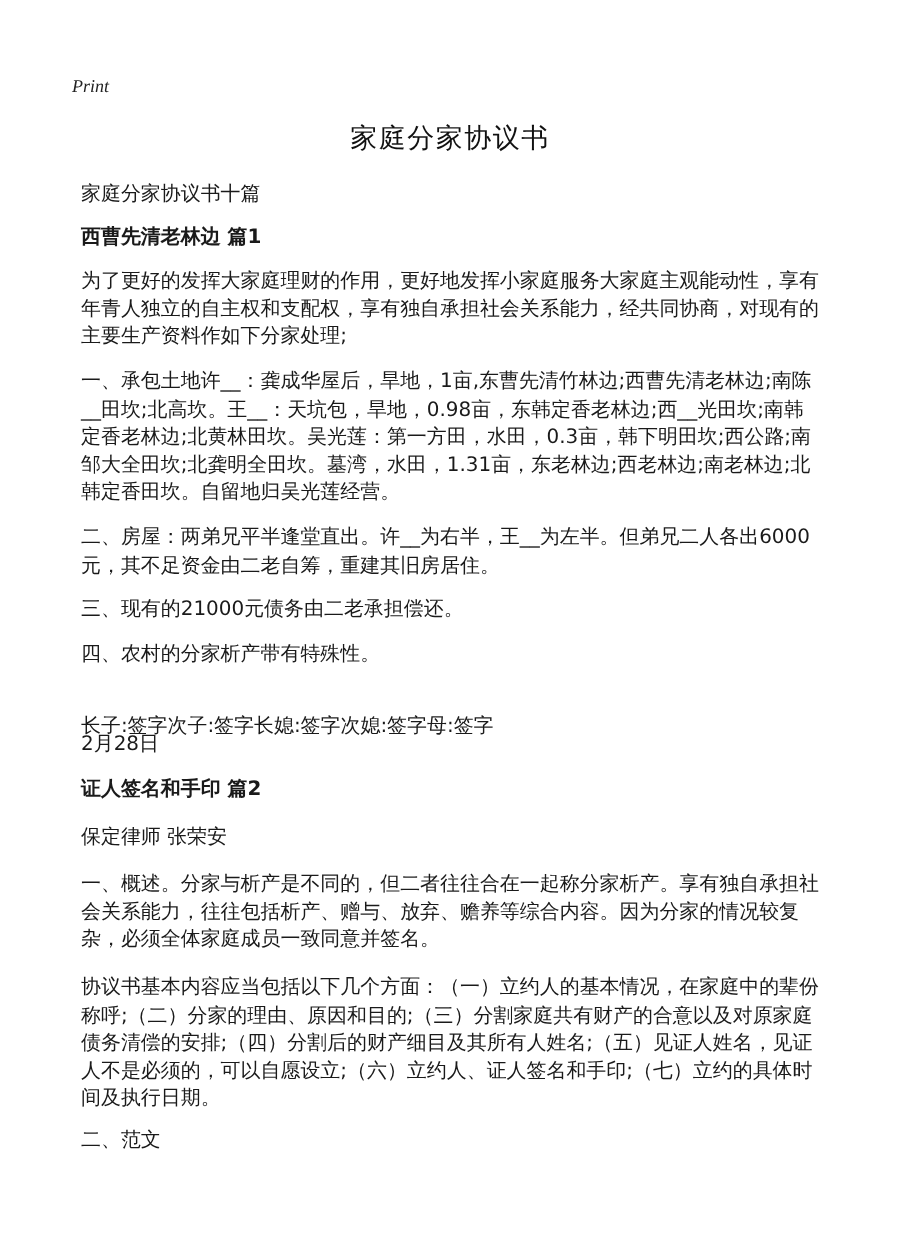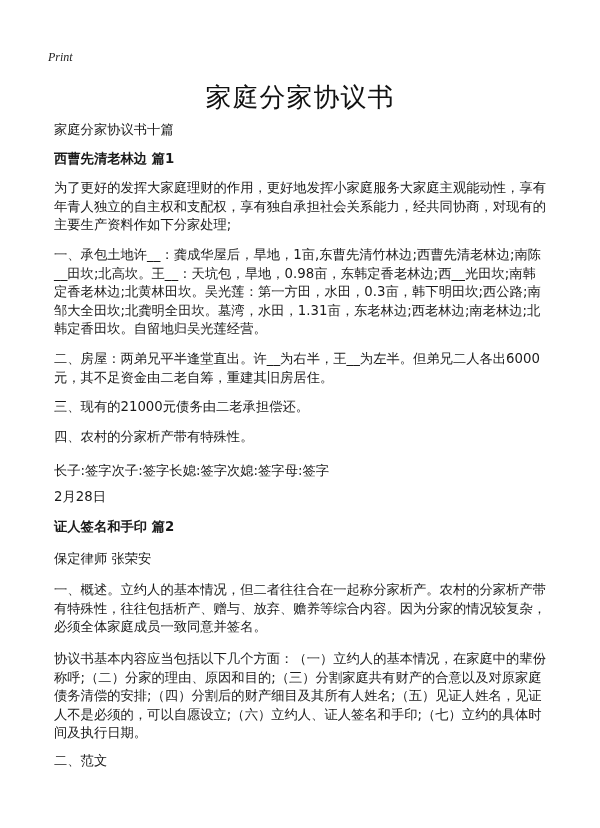--- a/index.html
+++ b/index.html
@@ -6,39 +6,39 @@
   body {
     width: 600px; height: 828px; overflow: hidden; position: relative;
     font-family: "DejaVu Sans", sans-serif; color: #1a1a1a;
   }
   .print-label {
     position: absolute; left: 48px; top: 50px;
     font-family: "Liberation Serif", serif; font-size: 12px; color: #222; font-style: italic;
   }
   .doc-title {
     position: absolute; left: 0; top: 80px; width: 600px; text-align: center;
-    font-size: 26px; color: #111; letter-spacing: 1px;
+    font-size: 18px; color: #111; letter-spacing: 1px;
   }
   .blk { position: absolute; left: 54px; width: 494px; font-size: 13.3px; line-height: 18.5px; }
   .bold { font-weight: bold; }
 </style>
 </head>
 <body>
 
 <div class="print-label">Print</div>
 <div class="doc-title">家庭分家协议书</div>
 
 <div class="blk" style="top:121px;">家庭分家协议书十篇</div>
 <div class="blk bold" style="top:150px;">西曹先清老林边 篇1</div>
 
 <div class="blk" style="top:179px;">为了更好的发挥大家庭理财的作用，更好地发挥小家庭服务大家庭主观能动性，享有年青人独立的自主权和支配权，享有独自承担社会关系能力，经共同协商，对现有的主要生产资料作如下分家处理;</div>
 <div class="blk" style="top:246px;">一、承包土地许__：龚成华屋后，旱地，1亩,东曹先清竹林边;西曹先清老林边;南陈__田坎;北高坎。王__：天坑包，旱地，0.98亩，东韩定香老林边;西__光田坎;南韩定香老林边;北黄林田坎。吴光莲：第一方田，水田，0.3亩，韩下明田坎;西公路;南邹大全田坎;北龚明全田坎。墓湾，水田，1.31亩，东老林边;西老林边;南老林边;北韩定香田坎。自留地归吴光莲经营。</div>
 <div class="blk" style="top:350px;">二、房屋：两弟兄平半逢堂直出。许__为右半，王__为左半。但弟兄二人各出6000元，其不足资金由二老自筹，重建其旧房居住。</div>
 <div class="blk" style="top:398px;">三、现有的21000元债务由二老承担偿还。</div>
 <div class="blk" style="top:428px;">四、农村的分家析产带有特殊性。</div>
-<div class="blk" style="top:462px;">长子:签字次子:签字长媳:签字次媳:签字母:签字</div>
+<div class="blk" style="top:476px;">长子:签字次子:签字长媳:签字次媳:签字母:签字</div>
 <div class="blk" style="top:488px;">2月28日</div>
 
 <div class="blk bold" style="top:518px;">证人签名和手印 篇2</div>
 <div class="blk" style="top:550px;">保定律师 张荣安</div>
-<div class="blk" style="top:581px;">一、概述。立约人的基本情况，但二者往往合在一起称分家析产。农村的分家析产带有特殊性，往往包括析产、赠与、放弃、赡养等综合内容。因为分家的情况较复杂，必须全体家庭成员一致同意并签名。</div>
+<div class="blk" style="top:581px;">一、概述。分家与析产是不同的，但二者往往合在一起称分家析产。享有独自承担社会关系能力，往往包括析产、赠与、放弃、赡养等综合内容。因为分家的情况较复杂，必须全体家庭成员一致同意并签名。</div>
 <div class="blk" style="top:650px;">协议书基本内容应当包括以下几个方面：（一）立约人的基本情况，在家庭中的辈份称呼;（二）分家的理由、原因和目的;（三）分割家庭共有财产的合意以及对原家庭债务清偿的安排;（四）分割后的财产细目及其所有人姓名;（五）见证人姓名，见证人不是必须的，可以自愿设立;（六）立约人、证人签名和手印;（七）立约的具体时间及执行日期。</div>
 <div class="blk" style="top:752px;">二、范文</div>
 
 </body></html>

